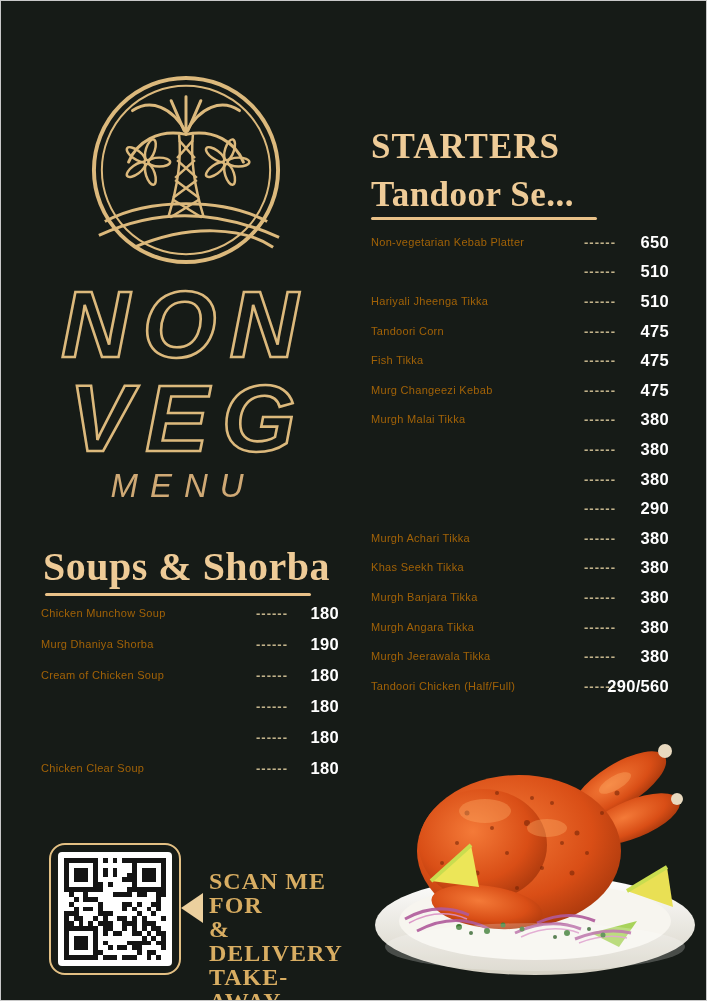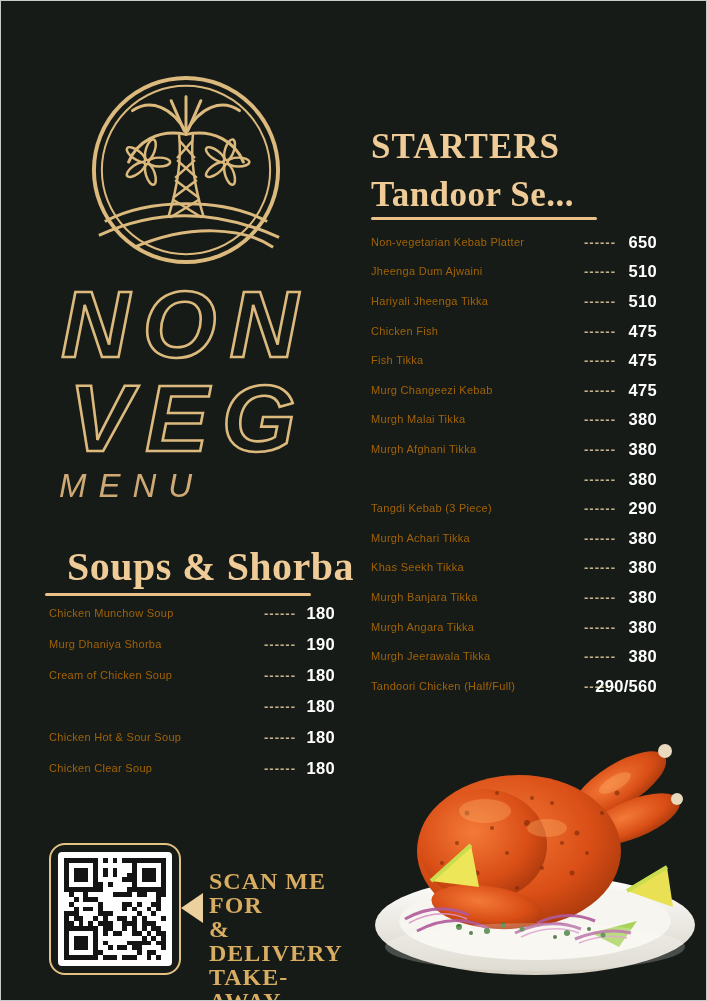--- a/index.html
+++ b/index.html
@@ -13,46 +13,46 @@
   .logo svg{width:100%;height:100%;}
   
   .brand{position:absolute;left:58px;top:282px;width:250px;font-style:italic;}
   .brand-svg{display:block;}
   .brand-svg text{
     font-family:"Liberation Sans","DejaVu Sans",sans-serif;
     font-weight:bold;font-size:95px;letter-spacing:13px;
     fill:none;stroke:#dcb97c;stroke-width:2.6px;
   }
   .brand-sub{
-    margin-top:6px;text-align:left;color:#cfa975;
+    margin-top:6px;text-align:center;color:#cfa975;
     font-size:33px;letter-spacing:12px;font-weight:400;padding-right:2px;
   }
   
   .sec-title{
     position:absolute;color:#eecb97;font-family:"Liberation Serif","DejaVu Serif",serif;
     font-weight:700;white-space:nowrap;
   }
-  .soups-title{left:42px;top:542px;font-size:40px;letter-spacing:.5px;margin-left:24px;}
+  .soups-title{left:42px;top:542px;font-size:40px;letter-spacing:.5px;}
   .starters-t1{left:370px;top:126px;font-size:35px;letter-spacing:1px;}
   .starters-t2{left:370px;top:174px;font-size:35px;letter-spacing:.5px;}
   .rule{position:absolute;background:#e9c188;height:3px;border-radius:2px;}
   .soups-rule{left:44px;top:592px;width:266px;}
   .starters-rule{left:370px;top:216px;width:226px;}
   
   .list{position:absolute;}
-  .soups-list{left:40px;top:596px;width:298px;margin-left:8px;}
+  .soups-list{left:40px;top:596px;width:298px;}
   .starters-list{left:370px;top:226px;width:298px;}
   .row{position:relative;}
   .soups-list .row{height:31px;}
   .starters-list .row{height:29.6px;}
   .nm,.dash,.pr{position:absolute;top:50%;transform:translateY(-50%);white-space:nowrap;}
   .nm{left:0;color:#a16207;font-size:11px;font-weight:400;letter-spacing:.3px;}
   .dash{left:213px;color:#c2b38b;font-size:13px;font-weight:700;letter-spacing:1px;}
   .soups-list .dash{left:215px;}
-  .pr{right:12px;color:#ffffff;font-size:16.5px;font-weight:600;letter-spacing:.3px;}
+  .pr{right:0;color:#ffffff;font-size:16.5px;font-weight:600;letter-spacing:.3px;}
   
   .qr-wrap{
     position:absolute;left:48px;top:842px;width:132px;height:132px;
     border:2px solid #e3c084;border-radius:16px;box-sizing:border-box;
     display:flex;align-items:center;justify-content:center;
   }
   .qr-white{width:114px;height:114px;background:#ffffff;border-radius:4px;
     display:flex;align-items:center;justify-content:center;}
   .qr-grid{width:102px;height:102px;display:grid;
     grid-template-columns:repeat(21,1fr);grid-template-rows:repeat(21,1fr);}
@@ -152,81 +152,77 @@
     <div class="row">
       <span class="nm">Cream of Chicken Soup</span>
       <span class="dash">------</span>
       <span class="pr">180</span>
     </div>
     <div class="row">
       <span class="dash">------</span>
       <span class="pr">180</span>
     </div>
     <div class="row">
-      <span class="nm">Chicken Hot &amp; Sour Soup</span>
       <span class="dash">------</span>
       <span class="pr">180</span>
     </div>
     <div class="row">
       <span class="nm">Chicken Clear Soup</span>
       <span class="dash">------</span>
       <span class="pr">180</span>
     </div>
   </div>
 
   <div class="sec-title starters-t2">Tandoor Se...</div>
   <div class="sec-title starters-t1">STARTERS</div>
   <div class="rule starters-rule"></div>
   <div class="list starters-list">
     <div class="row">
       <span class="nm">Non-vegetarian Kebab Platter</span>
       <span class="dash">------</span>
       <span class="pr">650</span>
     </div>
     <div class="row">
-      <span class="nm">Jheenga Dum Ajwaini</span>
       <span class="dash">------</span>
       <span class="pr">510</span>
     </div>
     <div class="row">
       <span class="nm">Hariyali Jheenga Tikka</span>
       <span class="dash">------</span>
       <span class="pr">510</span>
     </div>
     <div class="row">
-      <span class="nm">Chicken Fish</span>
+      <span class="nm">Tandoori Corn</span>
       <span class="dash">------</span>
       <span class="pr">475</span>
     </div>
     <div class="row">
       <span class="nm">Fish Tikka</span>
       <span class="dash">------</span>
       <span class="pr">475</span>
     </div>
     <div class="row">
       <span class="nm">Murg Changeezi Kebab</span>
       <span class="dash">------</span>
       <span class="pr">475</span>
     </div>
     <div class="row">
       <span class="nm">Murgh Malai Tikka</span>
       <span class="dash">------</span>
       <span class="pr">380</span>
     </div>
     <div class="row">
-      <span class="nm">Murgh Afghani Tikka</span>
       <span class="dash">------</span>
       <span class="pr">380</span>
     </div>
     <div class="row">
       <span class="dash">------</span>
       <span class="pr">380</span>
     </div>
     <div class="row">
-      <span class="nm">Tangdi Kebab (3 Piece)</span>
       <span class="dash">------</span>
       <span class="pr">290</span>
     </div>
     <div class="row">
       <span class="nm">Murgh Achari Tikka</span>
       <span class="dash">------</span>
       <span class="pr">380</span>
     </div>
     <div class="row">
       <span class="nm">Khas Seekh Tikka</span>

